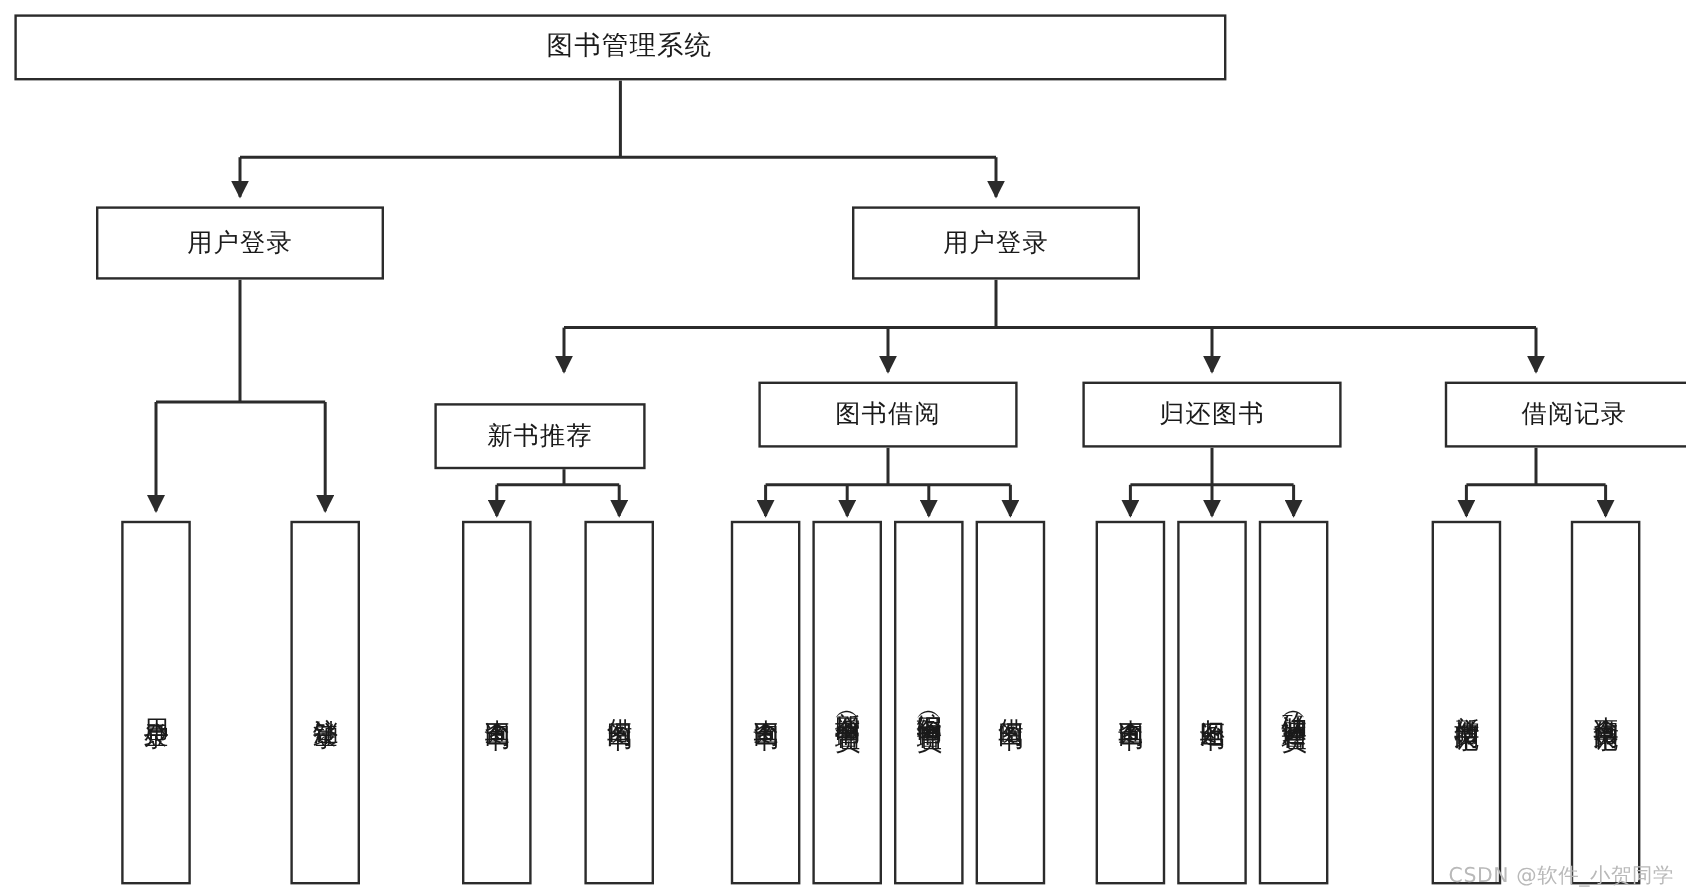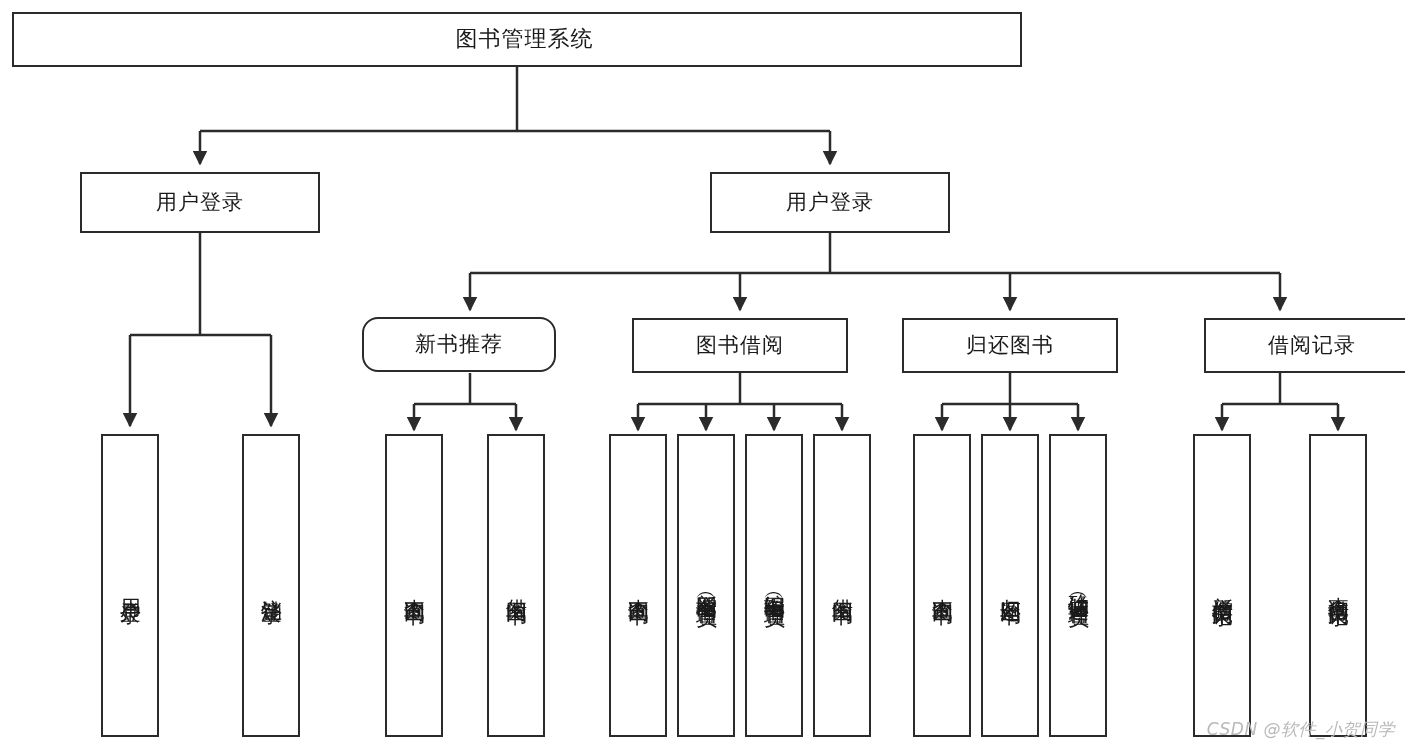--- a/index.html
+++ b/index.html
@@ -47,21 +47,20 @@
   }
   .watermark{
     position:absolute;
     right:10px;
     bottom:6px;
     font-size:17px;
     color:#b9b9b9;
     white-space:nowrap;
     letter-spacing:0.5px;
     pointer-events:none;
-    font-style:italic;
   }
 </style>
 </head>
 <body>
 
 <div id="diagram-root">
 
   <svg id="edges" viewBox="0 0 1405 747" xmlns="http://www.w3.org/2000/svg">
     <defs>
       <marker id="arrow" viewBox="0 0 10 10" refX="9" refY="5" markerWidth="6" markerHeight="6" orient="auto-start-reverse">
@@ -117,21 +116,21 @@
     <span>图书管理系统</span>
   </div>
 
   <div class="node node-h" style="left:80px;top:172px;width:240px;height:61px;">
     <span>用户登录</span>
   </div>
   <div class="node node-h" style="left:710px;top:172px;width:240px;height:61px;">
     <span>用户登录</span>
   </div>
 
-  <div class="node node-h" style="left:362px;top:317px;width:194px;height:55px;border-radius:16px;">
+  <div class="node node-h" style="left:362px;top:336px;width:176px;height:55px;">
     <span>新书推荐</span>
   </div>
   <div class="node node-h" style="left:632px;top:318px;width:216px;height:55px;">
     <span>图书借阅</span>
   </div>
   <div class="node node-h" style="left:902px;top:318px;width:216px;height:55px;">
     <span>归还图书</span>
   </div>
   <div class="node node-h" style="left:1172px;top:318px;width:216px;height:55px;margin-left:32px;">
     <span>借阅记录</span>

